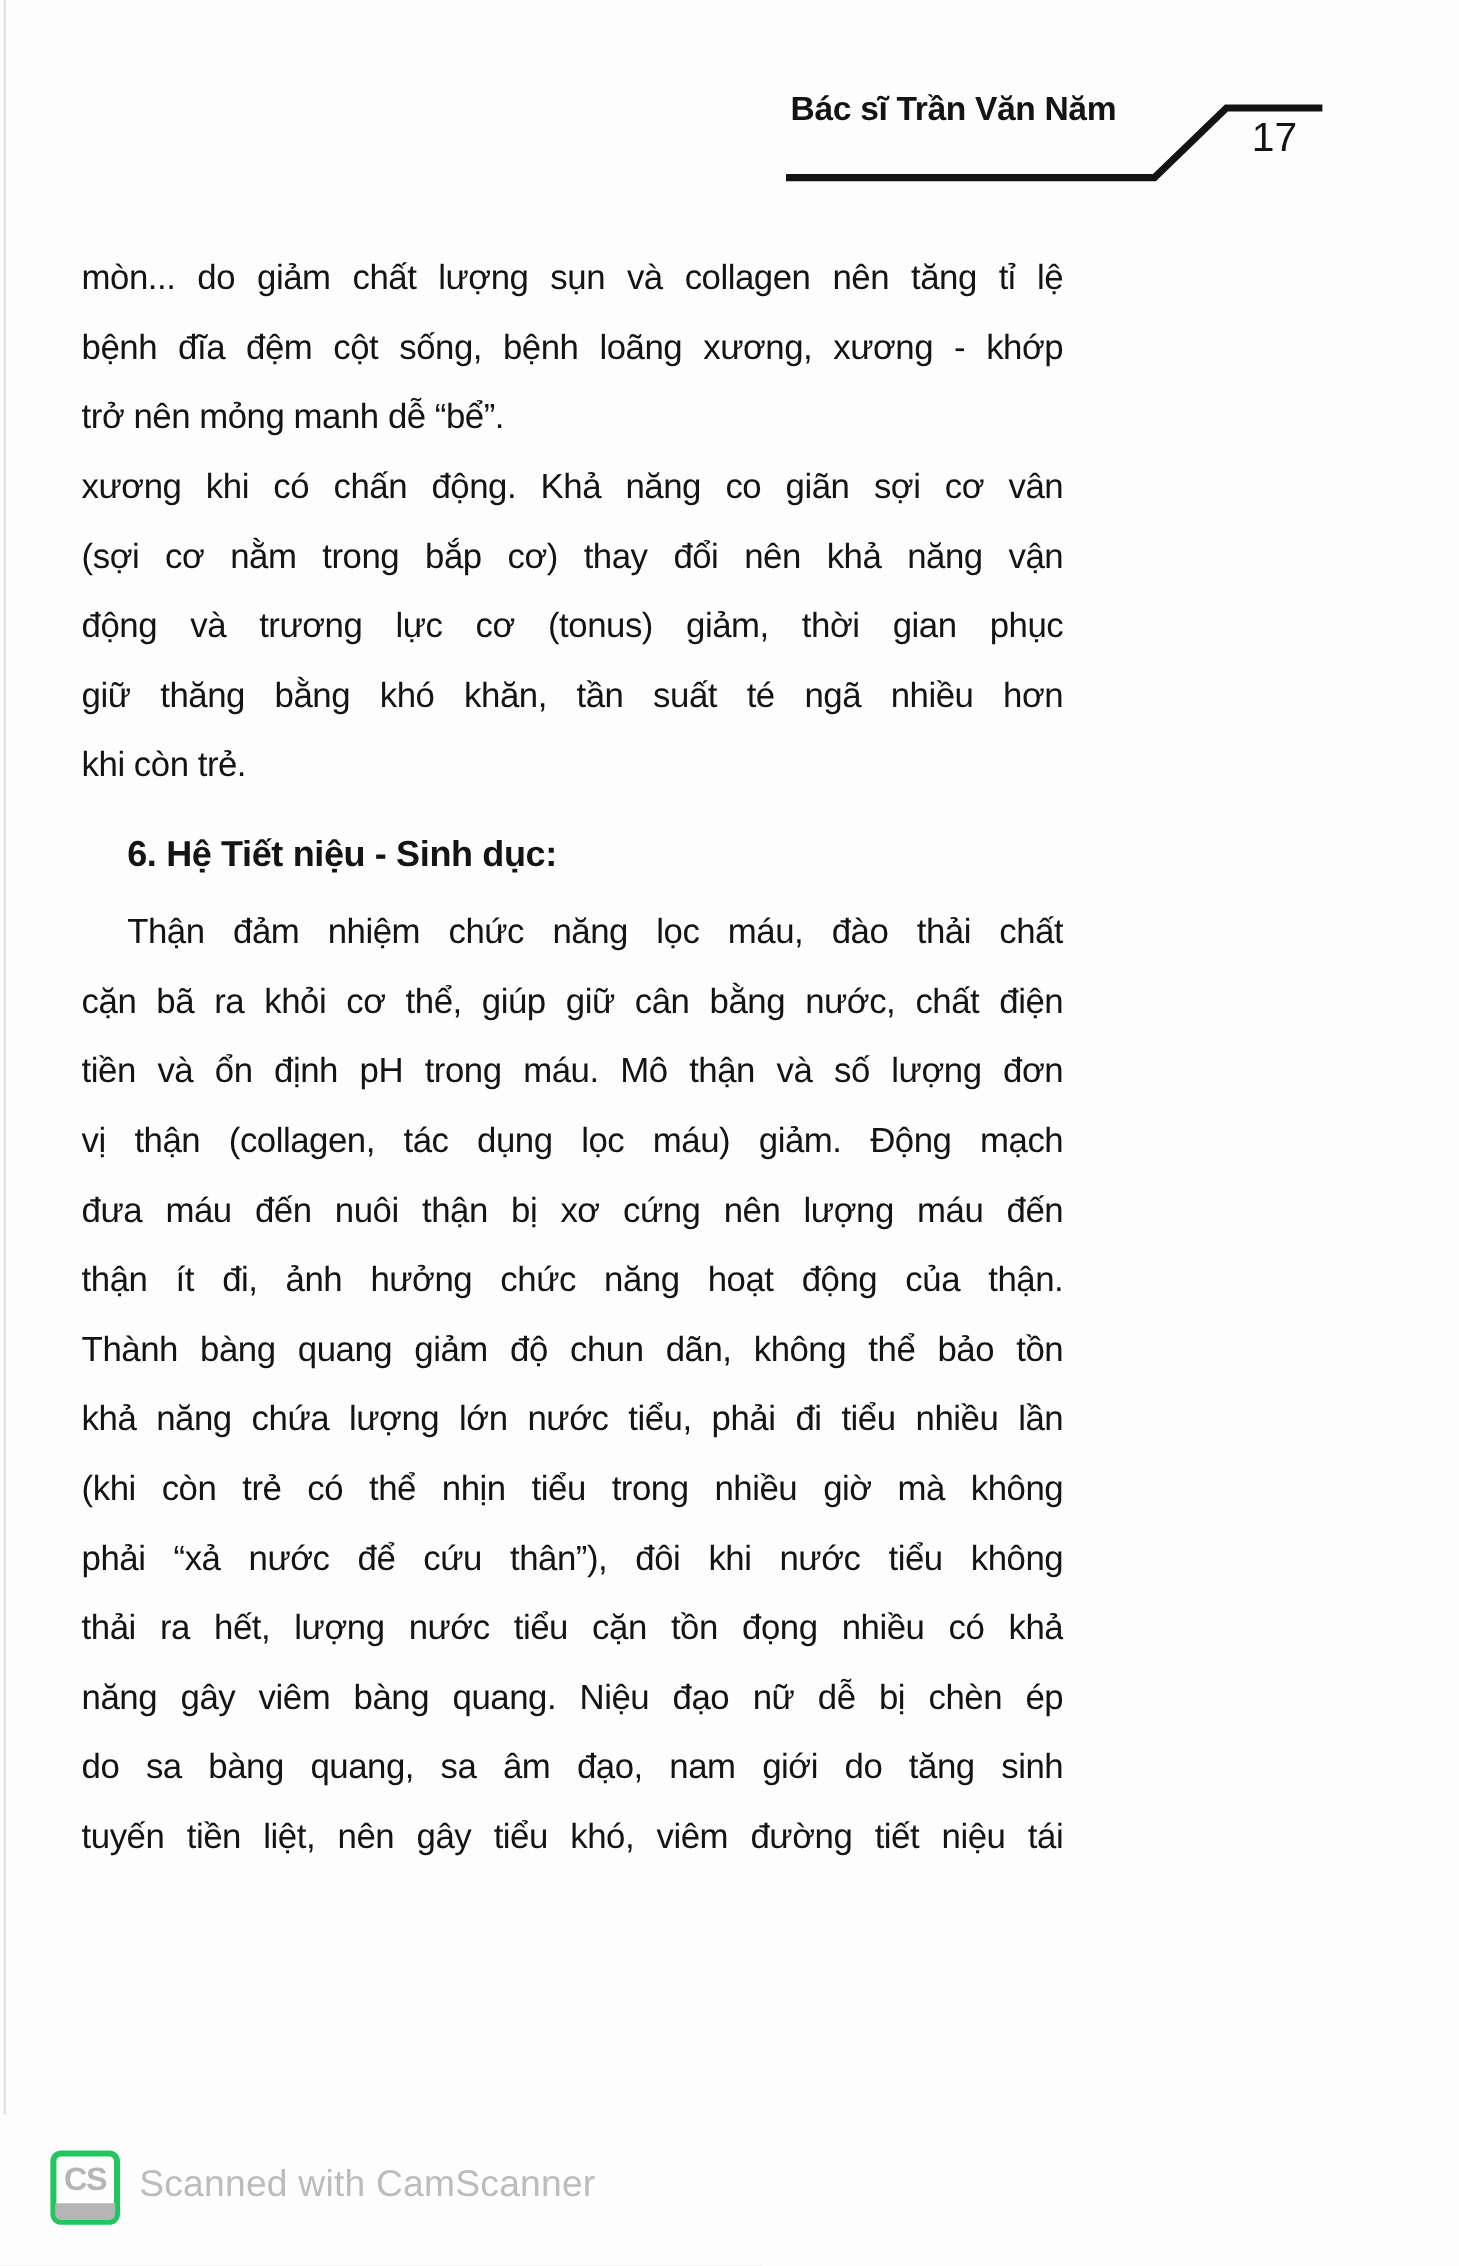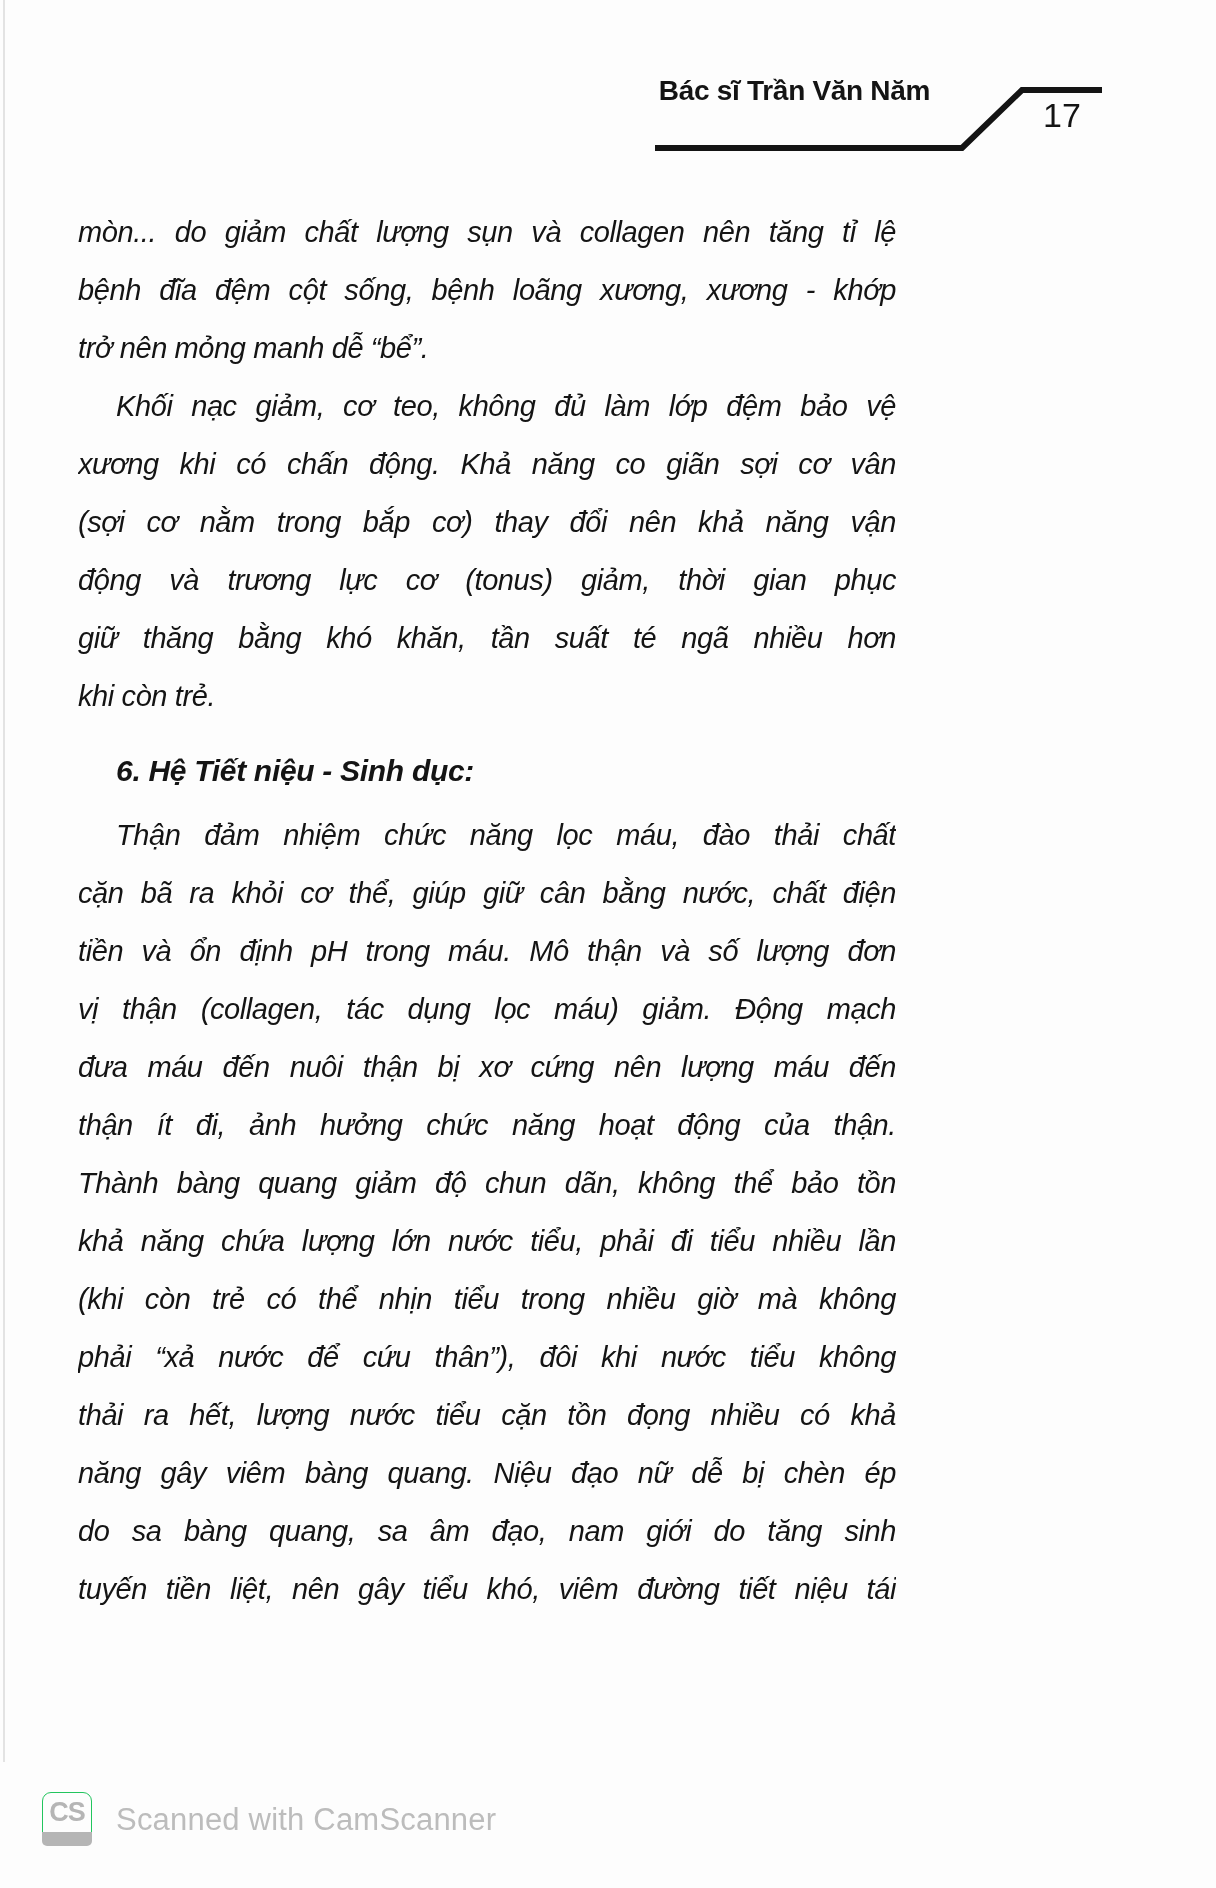--- a/index.html
+++ b/index.html
@@ -21,38 +21,38 @@
     text-align:center;font-weight:bold;font-size:28px;line-height:34px;
     letter-spacing:-0.3px;white-space:nowrap;
   }
   .hdr-rule{position:absolute;left:640px;top:60px;}
   .hdr-pagenum{
     position:absolute;left:1022px;top:96px;width:80px;
     text-align:center;font-weight:normal;font-size:34px;line-height:38px;
   }
   
   .body-text{
-    position:absolute;left:78px;top:203px;width:818px;
-    font-size:29px;letter-spacing:-0.4px;font-style:italic;
+    position:absolute;left:68px;top:203px;width:818px;
+    font-size:29px;letter-spacing:-0.4px;
   }
   .line{
     height:58px;line-height:58px;overflow:hidden;
     text-align:justify;text-align-last:justify;
   }
   .endpara{text-align:left;text-align-last:left;}
   .indent{text-indent:38px;}
   .heading{
     margin:17px 0 6px 0;height:58px;line-height:58px;overflow:hidden;
     font-weight:bold;font-size:30px;text-indent:38px;
     letter-spacing:-0.3px;
   }
   
   .cs-logo{
     position:absolute;left:42px;top:1792px;width:48px;height:52px;
-    border:1px solid #22c55e;border-radius:9px;
+    border:5px solid #22c55e;border-radius:9px;
   }
   .cs-logo .cs-text{
     display:block;text-align:center;
     font-weight:bold;font-size:27px;line-height:38px;color:#b5b5b5;
     letter-spacing:-1px;
   }
   .cs-logo .cs-bar{
     position:absolute;left:-1px;right:-1px;bottom:-1px;height:14px;
     background:#b5b5b5;border-radius:0 0 5px 5px;
   }
@@ -73,21 +73,20 @@
   <svg class="hdr-rule" width="480" height="100" viewBox="0 0 480 100">
     <polyline points="15,88 322,88 382,30 462,30" fill="none" stroke="#141414" stroke-width="6"></polyline>
   </svg>
   <div class="hdr-pagenum">17</div>
 
   <main class="body-text">
     <div class="line">mòn... do giảm chất lượng sụn và collagen nên tăng tỉ lệ</div>
     <div class="line">bệnh đĩa đệm cột sống, bệnh loãng xương, xương - khớp</div>
     <div class="line endpara">trở nên mỏng manh dễ “bể”.</div>
 
-    <div class="line indent">Khối nạc giảm, cơ teo, không đủ làm lớp đệm bảo vệ</div>
     <div class="line">xương khi có chấn động. Khả năng co giãn sợi cơ vân</div>
     <div class="line">(sợi cơ nằm trong bắp cơ) thay đổi nên khả năng vận</div>
     <div class="line">động và trương lực cơ (tonus) giảm, thời gian phục</div>
     <div class="line">giữ thăng bằng khó khăn, tần suất té ngã nhiều hơn</div>
     <div class="line endpara">khi còn trẻ.</div>
 
     <h2 class="heading">6. Hệ Tiết niệu - Sinh dục:</h2>
 
     <div class="line indent">Thận đảm nhiệm chức năng lọc máu, đào thải chất</div>
     <div class="line">cặn bã ra khỏi cơ thể, giúp giữ cân bằng nước, chất điện</div>

